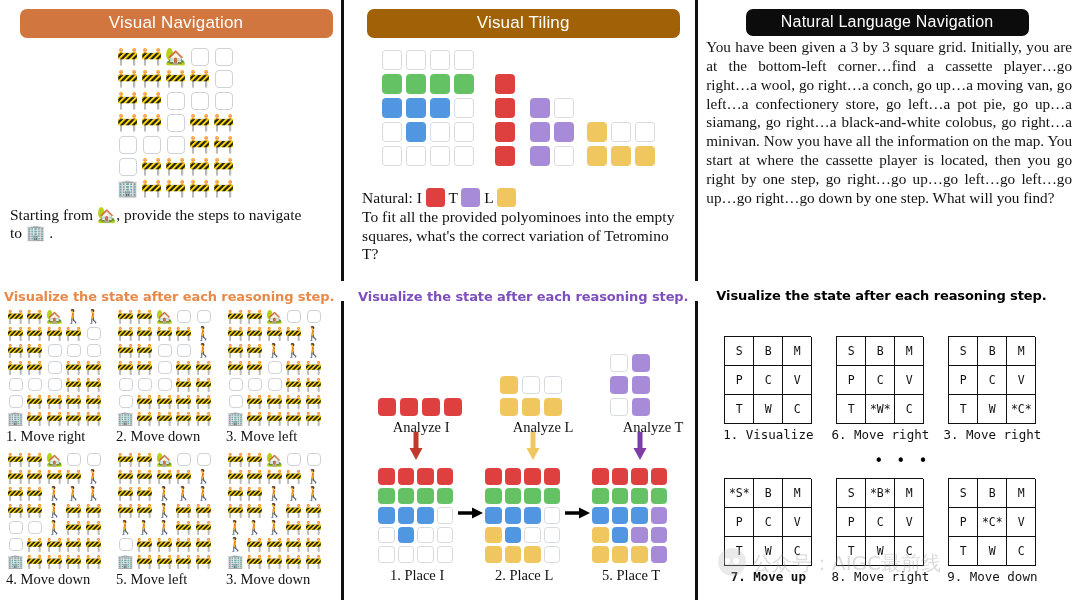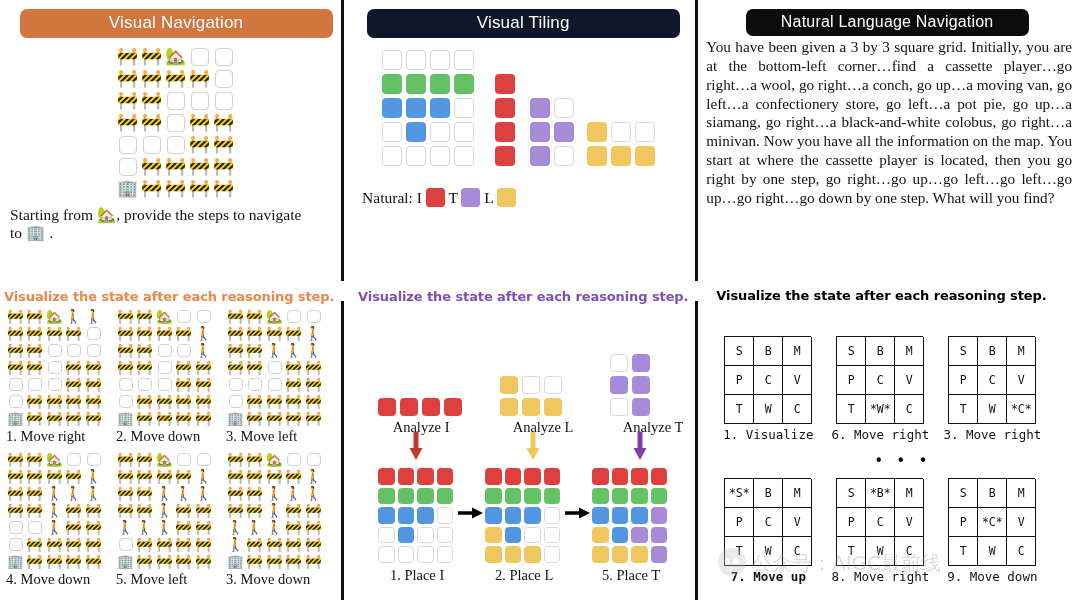--- a/index.html
+++ b/index.html
@@ -30,21 +30,21 @@
     border-radius:7px;
     color:#fff;
     text-align:center;
     font-family:"Liberation Sans", sans-serif;
     font-size:17px;
     letter-spacing:.2px;
     padding:4px 0 5px 0;
     line-height:1.15;
   }
   .pill-nav  { width:313px; background:#d1763e; }
-  .pill-tile { width:313px; background:#0f172a; }
+  .pill-tile { width:313px; background:#a16207; }
   .pill-nlp  { width:283px; background:#0c0c0c; font-size:16px; }
 
   
   .prompt {
     font-family:"Liberation Serif", serif;
     font-size:15.5px;
     line-height:1.2;
     color:#111;
   }
   .prompt-nav  { margin:6px 8px 0 10px; }
@@ -1066,20 +1066,21 @@
 
     <div class="prompt prompt-tile">
       <span>Natural: I</span>
       <span class="swatch" id="sw-red" style="background: rgb(222, 64, 64);"></span>
       <span>T</span>
       <span class="swatch" id="sw-purple" style="background: rgb(167, 139, 217);"></span>
       <span>L</span>
       <span class="swatch" id="sw-yellow" style="background: rgb(239, 199, 94);"></span>
     </div>
 
+    <div class="prompt prompt-tile" style="margin-top:1px;">To fit all the provided polyominoes into the empty squares, what's the correct variation of Tetromino T?</div>
 
     <div class="viz-caption cap-purple" style="position:absolute; left:6px; top:289px;">Visualize the state after each reasoning step.</div>
 
     <div id="tile-analyses" style="position:absolute; left:8px; top:318px; width:330px;">
         <div style="position: absolute; left: 18px; top: 0px; width: 100px; height: 112px;">
           <div class="tgrid t-mini" style="position: absolute; left: 0px; bottom: 12px; display: grid; grid-template-columns: repeat(4, 20px); grid-auto-rows: 20px; gap: 2px;">
             <div class="tcell">
               <div class="tsq red"></div>
             </div>
             <div class="tcell">

